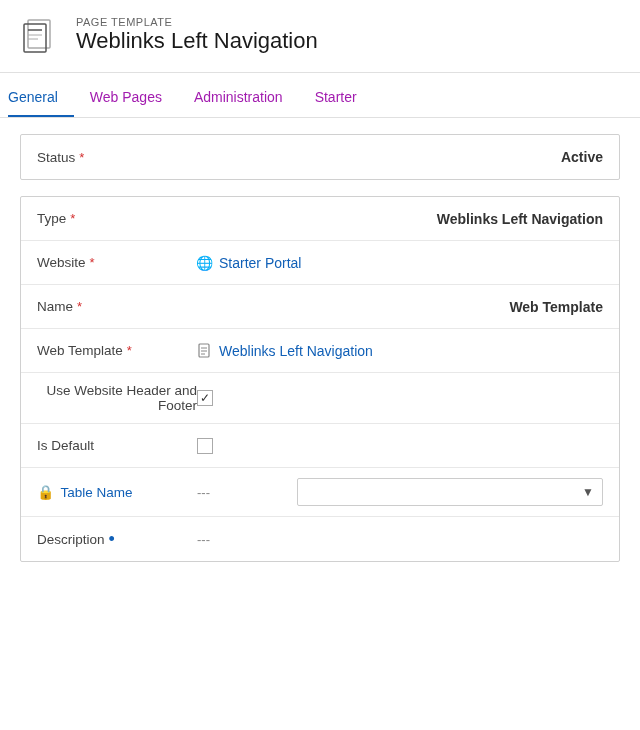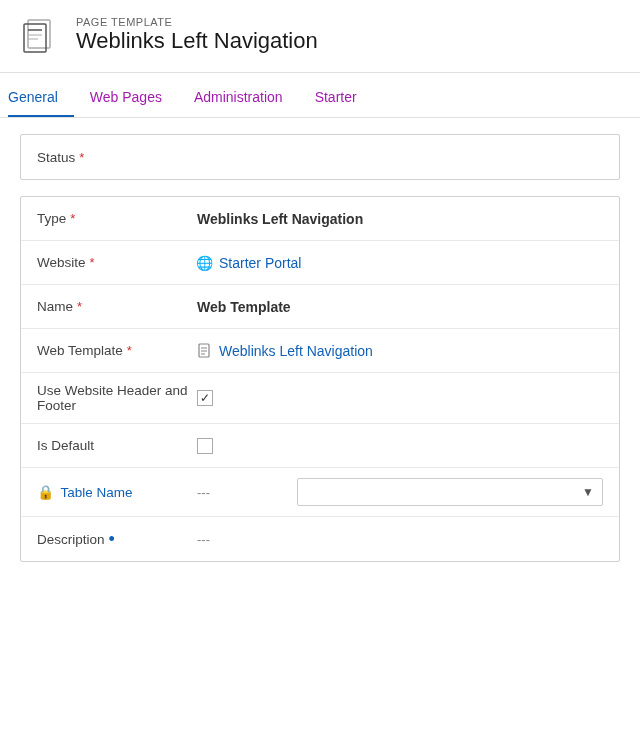--- a/index.html
+++ b/index.html
@@ -71,20 +71,21 @@
       margin-bottom: 16px;
       background: #fff;
     }
 
     .field-row {
       display: flex;
       align-items: center;
       padding: 10px 16px;
       border-bottom: 1px solid #e8e8e8;
       min-height: 44px;
+      text-align: right;
     }
 
     .field-row:last-child {
       border-bottom: none;
     }
 
     .field-label {
       width: 160px;
       flex-shrink: 0;
       color: #444;
@@ -257,20 +258,21 @@
 </div>
 
 <div class="content">
 
   <div class="card">
     <div class="field-row">
       <div class="field-label">
         <span>Status</span>
         <span class="required-star">*</span>
       </div>
+      <div class="field-value bold">Active</div>
     </div>
   </div>
 
   <div class="card">
 
     <div class="field-row">
       <div class="field-label">
         <span>Type</span>
         <span class="required-star">*</span>
       </div>

